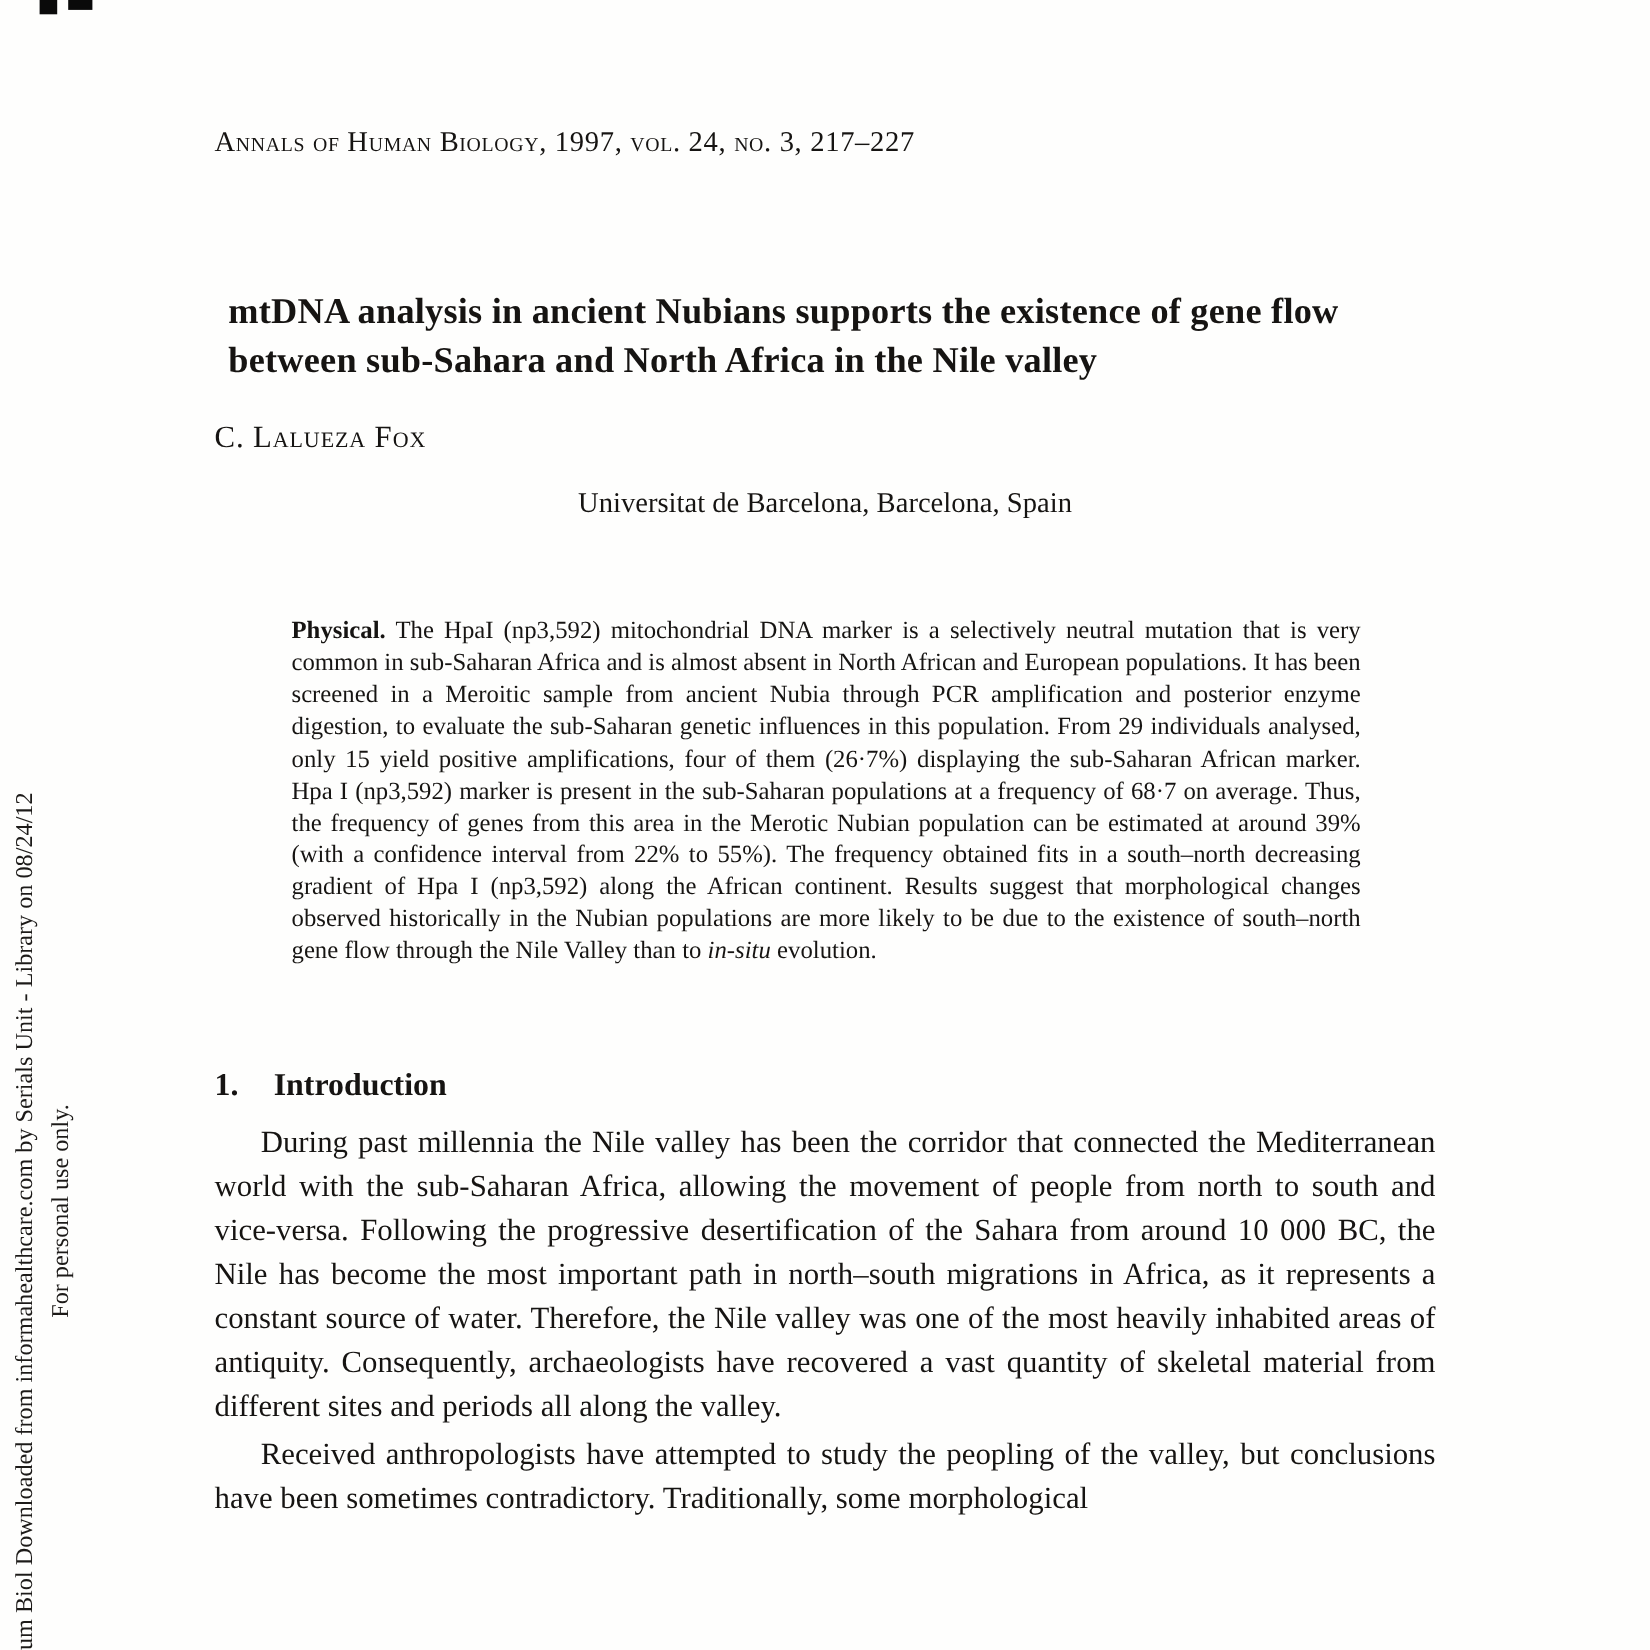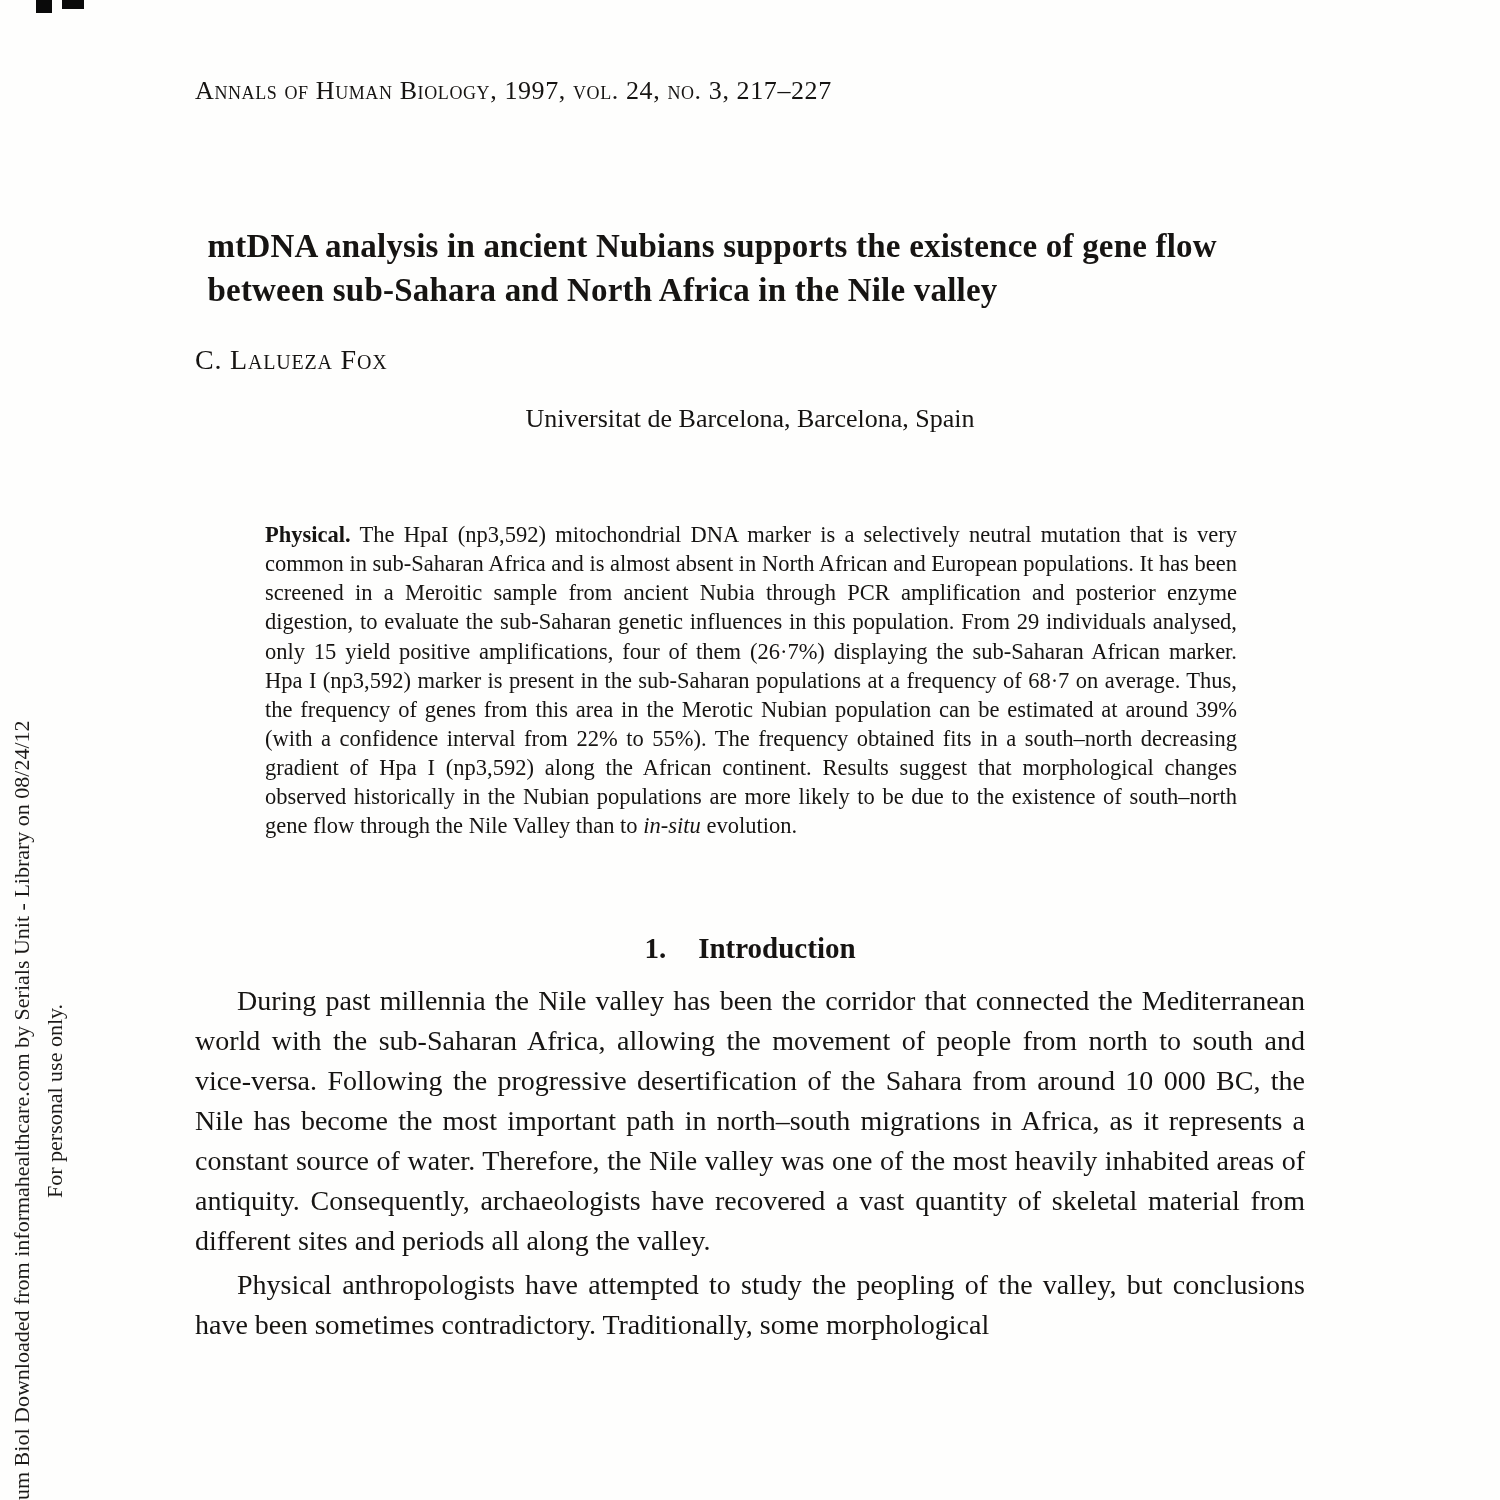--- a/index.html
+++ b/index.html
@@ -45,21 +45,21 @@
   .sidebar-rot .line2 { white-space: nowrap; padding-left: 302px; margin-top: 5px; }
 
   .content {
     position: absolute;
     left: 195px;
     top: 0;
     width: 1110px;
   }
 
   .journal-line {
-    margin-top: 76px;
+    margin-top: 114px;
     font-size: 26px;
     font-variant: small-caps;
     letter-spacing: 0.6px;
   }
 
   .title {
     margin: 118px auto 0 auto;
     width: 1085px;
     font-size: 33px;
     font-weight: bold;
@@ -95,21 +95,20 @@
     line-height: 1.29;
     text-align: justify;
   }
   .summary-label { font-weight: bold; }
   .italic { font-style: italic; }
 
   .section-heading {
     margin: 92px 0 0 0;
     font-size: 29px;
     font-weight: bold;
-    text-align: center;
   }
   .section-heading .section-title { margin-left: 32px; }
 
   .body-para {
     margin: 16px 0 0 0;
     font-size: 28px;
     line-height: 1.43;
     text-align: justify;
     text-indent: 42px;
   }
@@ -142,16 +141,16 @@
     <p class="summary"><span class="summary-label">Physical.</span>
       <span>The HpaI (np3,592) mitochondrial DNA marker is a selectively neutral mutation that is very common in sub-Saharan Africa and is almost absent in North African and European populations. It has been screened in a Meroitic sample from ancient Nubia through PCR amplification and posterior enzyme digestion, to evaluate the sub-Saharan genetic influences in this population. From 29 individuals analysed, only 15 yield positive amplifications, four of them (26·7%) displaying the sub-Saharan African marker. Hpa I (np3,592) marker is present in the sub-Saharan populations at a frequency of 68·7 on average. Thus, the frequency of genes from this area in the Merotic Nubian population can be estimated at around 39% (with a confidence interval from 22% to 55%). The frequency obtained fits in a south–north decreasing gradient of Hpa I (np3,592) along the African continent. Results suggest that morphological changes observed historically in the Nubian populations are more likely to be due to the existence of south–north gene flow through the Nile Valley than to</span>
       <span class="italic">in-situ</span><span> evolution.</span></p>
 
     <h2 class="section-heading">
       <span>1.</span><span class="section-title">Introduction</span>
     </h2>
 
     <p class="body-para">During past millennia the Nile valley has been the corridor that connected the Mediterranean world with the sub-Saharan Africa, allowing the movement of people from north to south and vice-versa. Following the progressive desertification of the Sahara from around 10 000 BC, the Nile has become the most important path in north–south migrations in Africa, as it represents a constant source of water. Therefore, the Nile valley was one of the most heavily inhabited areas of antiquity. Consequently, archaeologists have recovered a vast quantity of skeletal material from different sites and periods all along the valley.</p>
 
-    <p class="body-para">Physical anthropologists have attempted to study the peopling of the valley, but conclusions have been sometimes contradictory. Traditionally, some morphological</p>
+    <p class="body-para">Received anthropologists have attempted to study the peopling of the valley, but conclusions have been sometimes contradictory. Traditionally, some morphological</p>
 
   </div>
 </div>
 
 </body></html>

